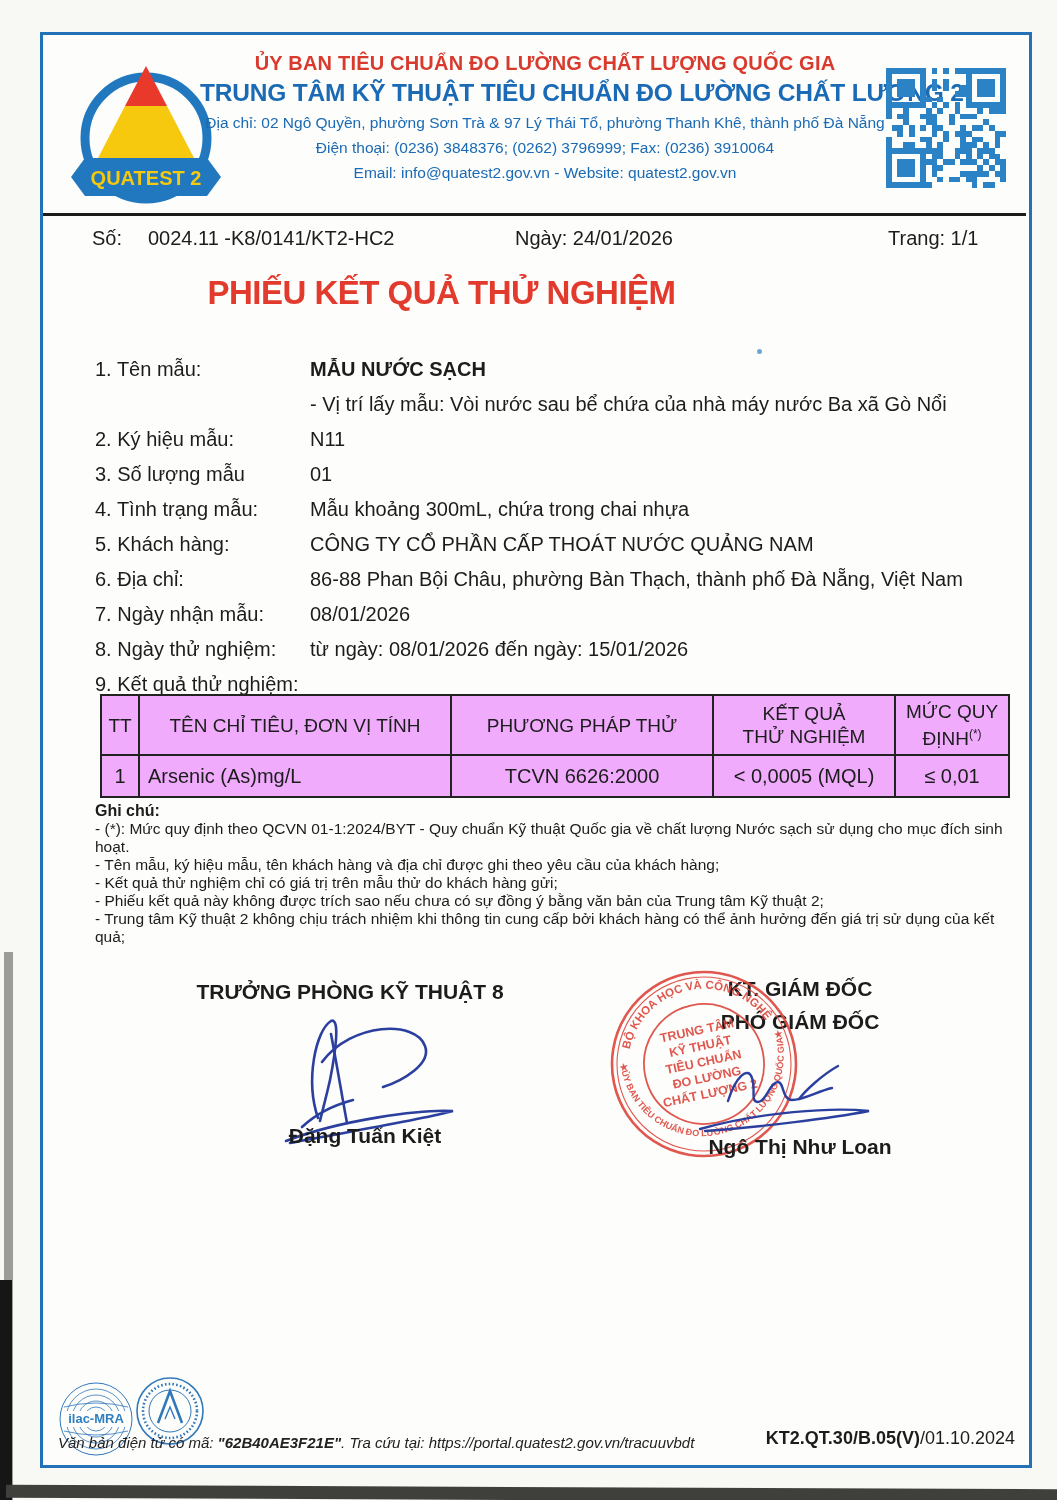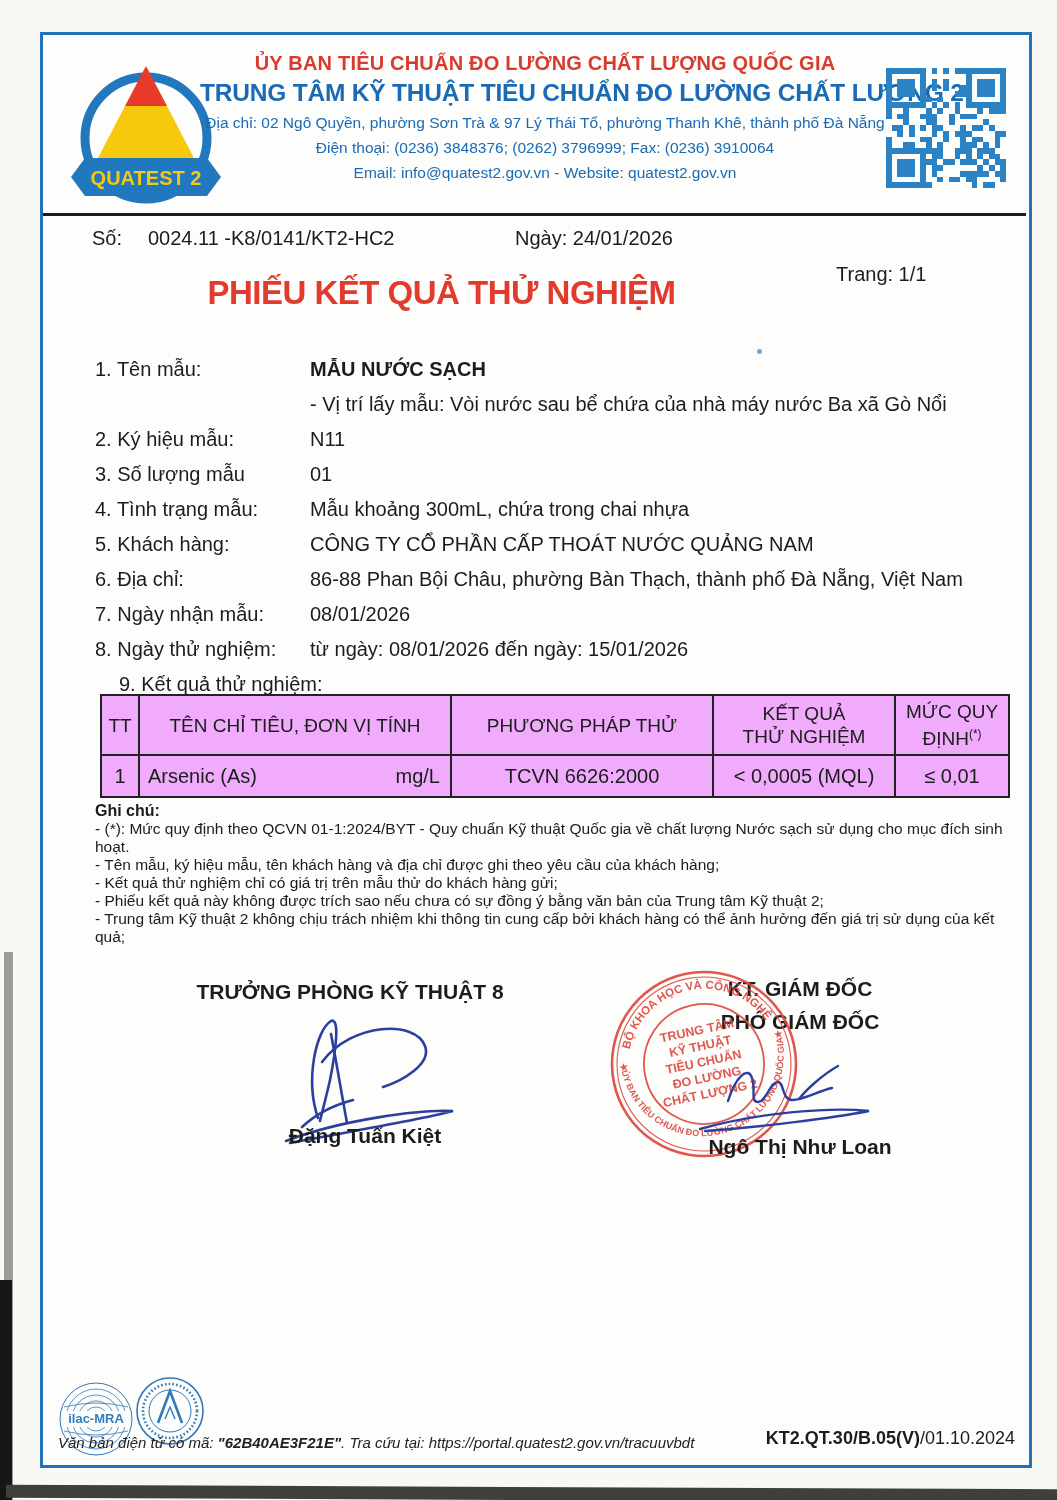--- a/index.html
+++ b/index.html
@@ -16,35 +16,35 @@
   .hdr-text{left:200px;top:50px;width:690px;text-align:center;}
   .org-parent{color:#d93a2e;font-weight:bold;font-size:20px;line-height:26px;letter-spacing:.2px;}
   .org-name{color:#1a6ab5;font-weight:bold;font-size:24.5px;line-height:34px;white-space:nowrap;letter-spacing:-.2px;}
   .hdr-contact{color:#1a6ab5;font-size:15.5px;line-height:25px;}
   .sep{left:43px;top:213px;width:983px;height:3px;background:#1c1c1c;}
   
   .meta{font-size:20px;top:227px;}
   .m-so{left:92px;}
   .m-soval{left:148px;}
   .m-ngay{left:515px;}
-  .m-trang{left:836px;margin-top:36px;}
+  .m-trang{left:888px;}
   .doc-title{left:0;top:274px;width:883px;text-align:center;color:#e23b2e;font-weight:bold;font-size:33px;letter-spacing:-.5px;}
   
   .fields{left:95px;top:352px;width:922px;font-size:20px;}
   .frow{display:flex;line-height:35px;}
   .flabel{width:215px;flex:0 0 215px;}
   .fvalue{flex:1;}
   .fbold{font-weight:bold;}
   .fextra{padding-left:215px;line-height:35px;}
   
   table.res{left:100px;top:694px;position:absolute;border-collapse:collapse;table-layout:fixed;background:#f0abfc;}
   table.res th,table.res td{border:2px solid #222;padding:0;font-weight:normal;}
   table.res th{font-size:19px;height:58px;line-height:23px;text-align:center;vertical-align:middle;}
   table.res td{font-size:20px;height:40px;vertical-align:middle;text-align:center;}
-  .cell-split{display:flex;justify-content:space-between;padding:0 10px 0 8px;gap:43px;}
+  .cell-split{display:flex;justify-content:flex-start;padding:0 10px 0 8px;}
   sup.star{font-size:12px;}
   
   .notes{left:95px;top:801px;width:920px;font-size:15.5px;line-height:18px;}
   .notes .nh{font-weight:bold;font-size:16px;line-height:19px;}
   
   .sigtitle{font-weight:bold;font-size:21px;text-align:center;}
   .sig-left-title{left:160px;top:980px;width:380px;}
   .sig-right-title{left:640px;top:972px;width:320px;line-height:33px;}
   .signame{font-weight:bold;font-size:21px;text-align:center;}
   .name-left{left:175px;top:1124px;width:380px;}
@@ -356,21 +356,21 @@
   </div>
   <div class="frow">
     <div class="flabel">7. Ngày nhận mẫu:</div>
     <div class="fvalue">08/01/2026</div>
   </div>
   <div class="frow">
     <div class="flabel">8. Ngày thử nghiệm:</div>
     <div class="fvalue">từ ngày: 08/01/2026 đến ngày: 15/01/2026</div>
   </div>
   <div class="frow">
-    <div class="flabel" style="width:400px;flex:0 0 400px;margin-left:24px;">9. Kết quả thử nghiệm:</div>
+    <div class="flabel" style="width:400px;flex:0 0 400px;">9. Kết quả thử nghiệm:</div>
   </div>
 </div>
 
 <table class="res">
   <colgroup>
       <col style="width:38px">
       <col style="width:312px">
       <col style="width:262px">
       <col style="width:182px">
       <col style="width:114px">

